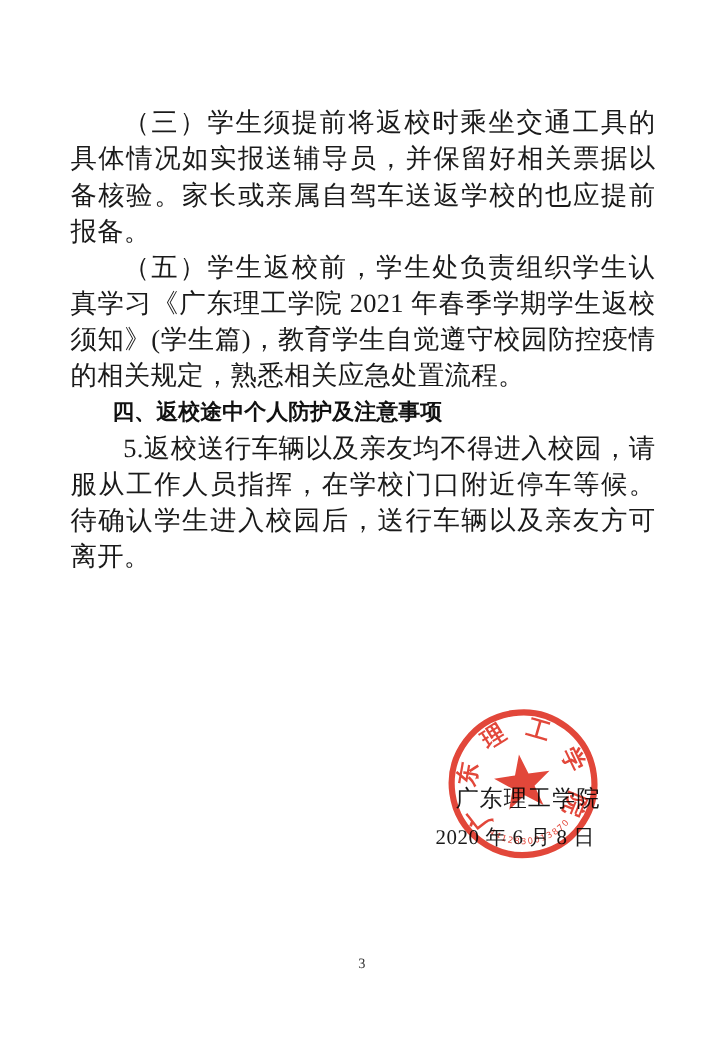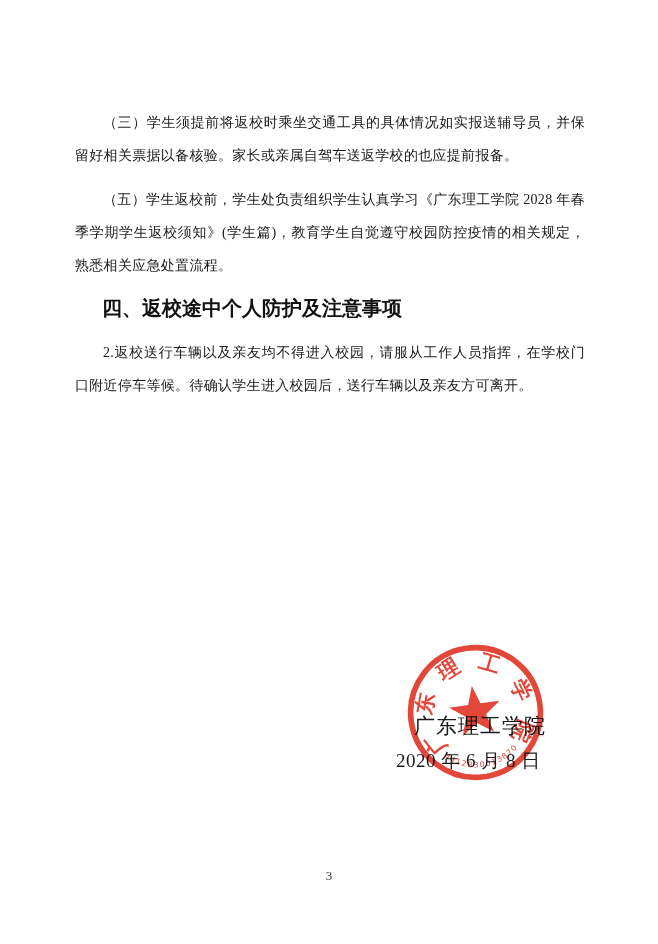--- a/index.html
+++ b/index.html
@@ -20,33 +20,33 @@
     inset: 0;
     background: #ffffff;
   }
   .content {
     position: absolute;
     left: 64px;
     top: 96px;
     width: 532px;
   }
   .body-para {
-    margin: 11px;
-    font-size: 14px;
+    margin: 0;
+    font-size: 24px;
     line-height: 32.9px;
     letter-spacing: 0.3px;
     text-indent: 2em;
     text-align: justify;
   }
   .section-heading {
     margin: 0;
     font-size: 20px;
     line-height: 32.9px;
     font-weight: bold;
-    font-family: Liberation Mono, monospace;
+    font-family: Liberation Sans, sans-serif;
     text-indent: 1.9em;
     color: #111111;
   }
   .sig-name {
     position: absolute;
     left: 414px;
     top: 712px;
     font-size: 21px;
     letter-spacing: 1px;
     color: #1a1a1a;
@@ -96,23 +96,23 @@
     color: #333333;
   }
 </style>
 </head>
 <body>
 
 <div class="page">
 
   <div class="content">
     <p class="body-para">（三）学生须提前将返校时乘坐交通工具的具体情况如实报送辅导员，并保留好相关票据以备核验。家长或亲属自驾车送返学校的也应提前报备。</p>
-    <p class="body-para">（五）学生返校前，学生处负责组织学生认真学习《广东理工学院 2028 年春季学期学生返校须知》(学生篇)，教育学生自觉遵守校园防控疫情的相关规定，熟悉相关应急处置流程。</p>
+    <p class="body-para">（五）学生返校前，学生处负责组织学生认真学习《广东理工学院 2021 年春季学期学生返校须知》(学生篇)，教育学生自觉遵守校园防控疫情的相关规定，熟悉相关应急处置流程。</p>
     <h2 class="section-heading">四、返校途中个人防护及注意事项</h2>
-    <p class="body-para">2.返校送行车辆以及亲友均不得进入校园，请服从工作人员指挥，在学校门口附近停车等候。待确认学生进入校园后，送行车辆以及亲友方可离开。</p>
+    <p class="body-para">5.返校送行车辆以及亲友均不得进入校园，请服从工作人员指挥，在学校门口附近停车等候。待确认学生进入校园后，送行车辆以及亲友方可离开。</p>
   </div>
 
   <div class="sig-name">广东理工学院</div>
   <div class="sig-date">2020 年 6 月 8 日</div>
 
   <svg class="seal" viewBox="0 0 200 200" xmlns="http://www.w3.org/2000/svg" aria-hidden="true">
     <defs>
       <path id="sealBottomArc" d="M 32.5,139 A 78,78 0 0 0 167.5,139" fill="none"></path>
     </defs>
     <circle class="seal-stroke" cx="100" cy="100" r="92" stroke-width="8"></circle>

